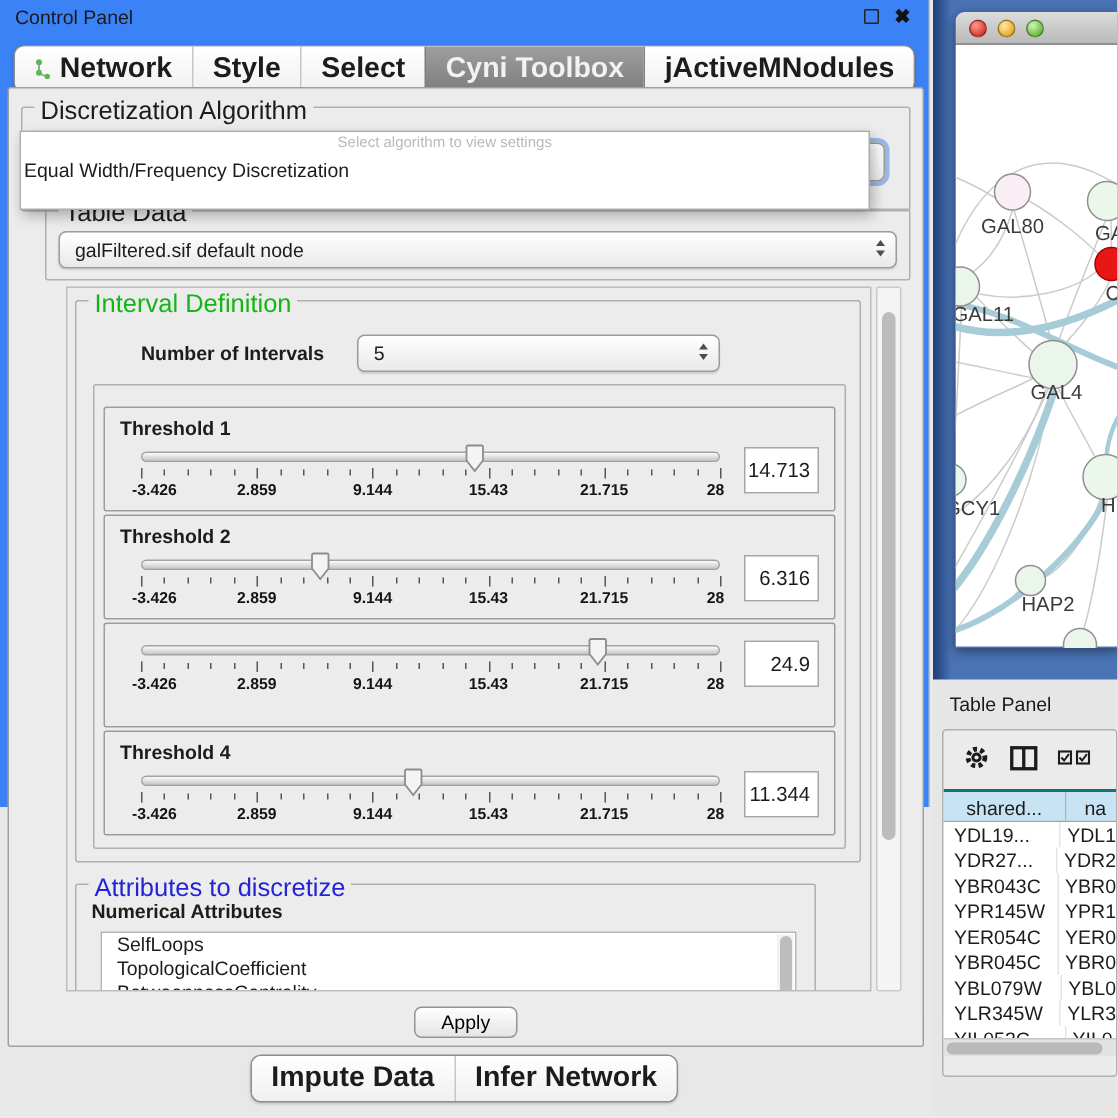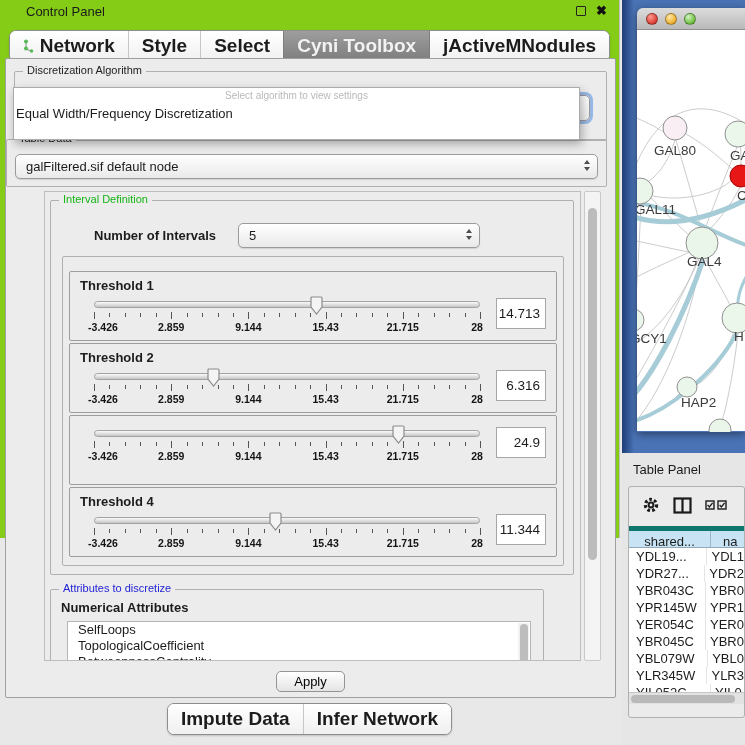--- a/index.html
+++ b/index.html
@@ -1,50 +1,50 @@
 <!DOCTYPE html>
 <html><head>
 <meta charset="utf-8">
 <style>
   * { margin:0; padding:0; box-sizing:border-box; }
   html,body { width:745px; height:745px; }
   body { position:relative; background:#e8e8e8; font-family:"Liberation Sans",sans-serif; overflow:hidden; color:#1c1c1c; }
 
   
-  .left-panel { position:absolute; left:0; top:0; width:620px; height:538px; background:#84cc16; border-right:1px solid #bdbdbd;padding-left:16px; }
+  .left-panel { position:absolute; left:0; top:0; width:620px; height:538px; background:#3b82f6; border-right:1px solid #bdbdbd; }
   .titlebar { position:relative; height:24px; line-height:24px; padding-left:10px; font-size:13px; color:#1a1a1a; }
   .tb-icons { position:absolute; right:12px; top:5px; display:flex; gap:10px; align-items:center; }
   .float-ico { width:10px; height:10px; border:1.6px solid #222; border-radius:1px; }
   .close-ico { font-size:13px; font-weight:bold; color:#111; line-height:12px; cursor:default; }
 
   .tabbar { position:absolute; left:0; right:0; display:flex; justify-content:center; }
   .tabbar.top { top:30px; }
   .tabbar.bottom { top:703px; }
   .segmented { display:inline-flex; border:1px solid #8d8d8d; border-radius:7px; overflow:hidden; background:#fdfdfd; box-shadow:0 1px 2px rgba(0,0,0,.18); }
   .segment { padding:4px 13px; font-size:19px; font-weight:bold; display:flex; align-items:center; gap:6px; border-left:1px solid #c6c6c6; background:linear-gradient(#ffffff,#f0f0f0); white-space:nowrap; }
   .segment:first-child { border-left:none; }
   .segment.active { background:linear-gradient(#9e9e9e,#7d7d7d); color:#f2f2f2; border-left-color:#7d7d7d; }
   .segment.active + .segment { border-left-color:#7d7d7d; }
 
   .main-panel { position:absolute; left:5px; top:58px; width:611px; height:640px; background:#ececec; border:1px solid #9f9f9f; border-radius:2px; }
 
   .group { position:relative; border:1px solid #b0b0b0; border-radius:2px; }
-  .gtitle { position:absolute; top:-8px; left:8px; background:#ececec; padding:0 4px; font-size:11px; }
+  .gtitle { position:absolute; top:-8px; left:8px; background:#ececec; padding:0 4px; font-size:17px; }
   .gtitle.green { color:#15b515; }
   .gtitle.blue { color:#2424d6; }
 
   .algo-group { position:absolute; left:8px; top:12px; right:8px; height:70px; }
   .focus-combo { position:absolute; left:16px; top:36px; width:568px; height:26px; background:linear-gradient(#ffffff,#ededed); border:1px solid #9b9b9b; border-radius:5px; box-shadow:0 0 0 3px rgba(96,150,227,.6); z-index:1; }
 
   .popup { position:absolute; left:7px; top:28px; width:567px; height:53px; background:#ffffff; border:1px solid #ababab; box-shadow:2px 4px 9px rgba(0,0,0,.30); z-index:5; }
   .popup .hint { text-align:center; color:#b9b9b9; font-size:10px; padding-top:2px; height:17px; }
   .popup .opt { font-size:13px; padding-left:2px; height:17px; line-height:17px; white-space:nowrap; }
   .popup .opt.sel { font-weight:bold; }
 
-  .tabledata-group { position:absolute; left:0; top:80px; right:8px; height:48px; }
+  .tabledata-group { position:absolute; left:24px; top:80px; right:8px; height:48px; }
 
   .combo { position:relative; background:linear-gradient(#ffffff,#e9e9e9); border:1px solid #9b9b9b; border-radius:5px; height:25px; line-height:23px; font-size:13px; padding-left:10px; box-shadow:0 1px 1px rgba(0,0,0,.12); white-space:nowrap; }
   .combo .steppers { position:absolute; right:7px; top:5px; display:flex; flex-direction:column; gap:3px; }
   .combo .up { width:0; height:0; border-left:3.5px solid transparent; border-right:3.5px solid transparent; border-bottom:4.5px solid #4d4d4d; }
   .combo .down { width:0; height:0; border-left:3.5px solid transparent; border-right:3.5px solid transparent; border-top:4.5px solid #4d4d4d; }
   .td-combo { position:absolute; left:8px; top:14px; right:8px; }
 
   .viewport { position:absolute; left:38px; top:132px; width:537px; height:470px; border:1px solid #bdbdbd; background:#ececec; overflow:hidden; }
   .vscroll { position:absolute; left:578px; top:132px; width:17px; height:470px; background:#f4f4f4; border:1px solid #c9c9c9; border-radius:2px; }
   .vscroll .thumb { position:absolute; left:3px; top:16px; width:9px; height:352px; background:#bcbcbc; border-radius:5px; }
@@ -86,21 +86,21 @@
   .light.red   { background:radial-gradient(circle at 35% 30%, #ff9a90, #da3e32 70%); }
   .light.yellow{ background:radial-gradient(circle at 35% 30%, #ffe9a8, #eeae2d 70%); }
   .light.green { background:radial-gradient(circle at 35% 30%, #d2f4c0, #6dbf3e 70%); }
   .mac-content { height:401px; background:#ffffff; }
 
   .tp-title { position:absolute; left:0; top:458px; height:24px; line-height:24px; padding-left:11px; font-size:13px; color:#1a1a1a; }
   .tp-panel { position:absolute; left:6px; top:486px; width:117px; height:232px; background:#ebebeb; border:1px solid #b0b0b0; border-radius:3px; overflow:hidden; }
   .tp-toolbar { display:flex; align-items:center; gap:13px; padding:9px 0 6px 13px; }
   .cbpair { display:flex; gap:2px; }
   .tp-table { margin-top:6px; }
-  .tp-header { display:flex; height:22px; border-top:5px solid #0f766e; border-bottom:1px solid #94a8b5; }
+  .tp-header { display:flex; height:22px; border-top:2px solid #0f766e; border-bottom:1px solid #94a8b5; }
   .tp-header .c1 { width:82px; background:#c8e4f4; border-right:1px solid #9fb6c4; font-size:13px; text-align:center; line-height:21px; }
   .tp-header .c2 { flex:1; background:#c8e4f4; font-size:13px; line-height:21px; padding-left:12px; white-space:nowrap; }
   .tp-rows { height:144px; overflow:hidden; background:#fff; }
   .tp-row { display:flex; height:17px; background:#fff; }
   .tp-row .c1 { width:82px; font-size:13px; line-height:17px; padding-left:7px; white-space:nowrap; border-right:1px solid #e4e4e4; }
   .tp-row .c2 { flex:1; font-size:13px; line-height:17px; padding-left:4px; white-space:nowrap; }
   .hscroll { position:relative; height:12px; background:#e2e2e2; border-top:1px solid #c6c6c6; }
   .hscroll .thumb { position:absolute; left:2px; top:2px; width:104px; height:8px; background:#b9b9b9; border-radius:4px; }
 
   svg text { font-family:"Liberation Sans",sans-serif; }

